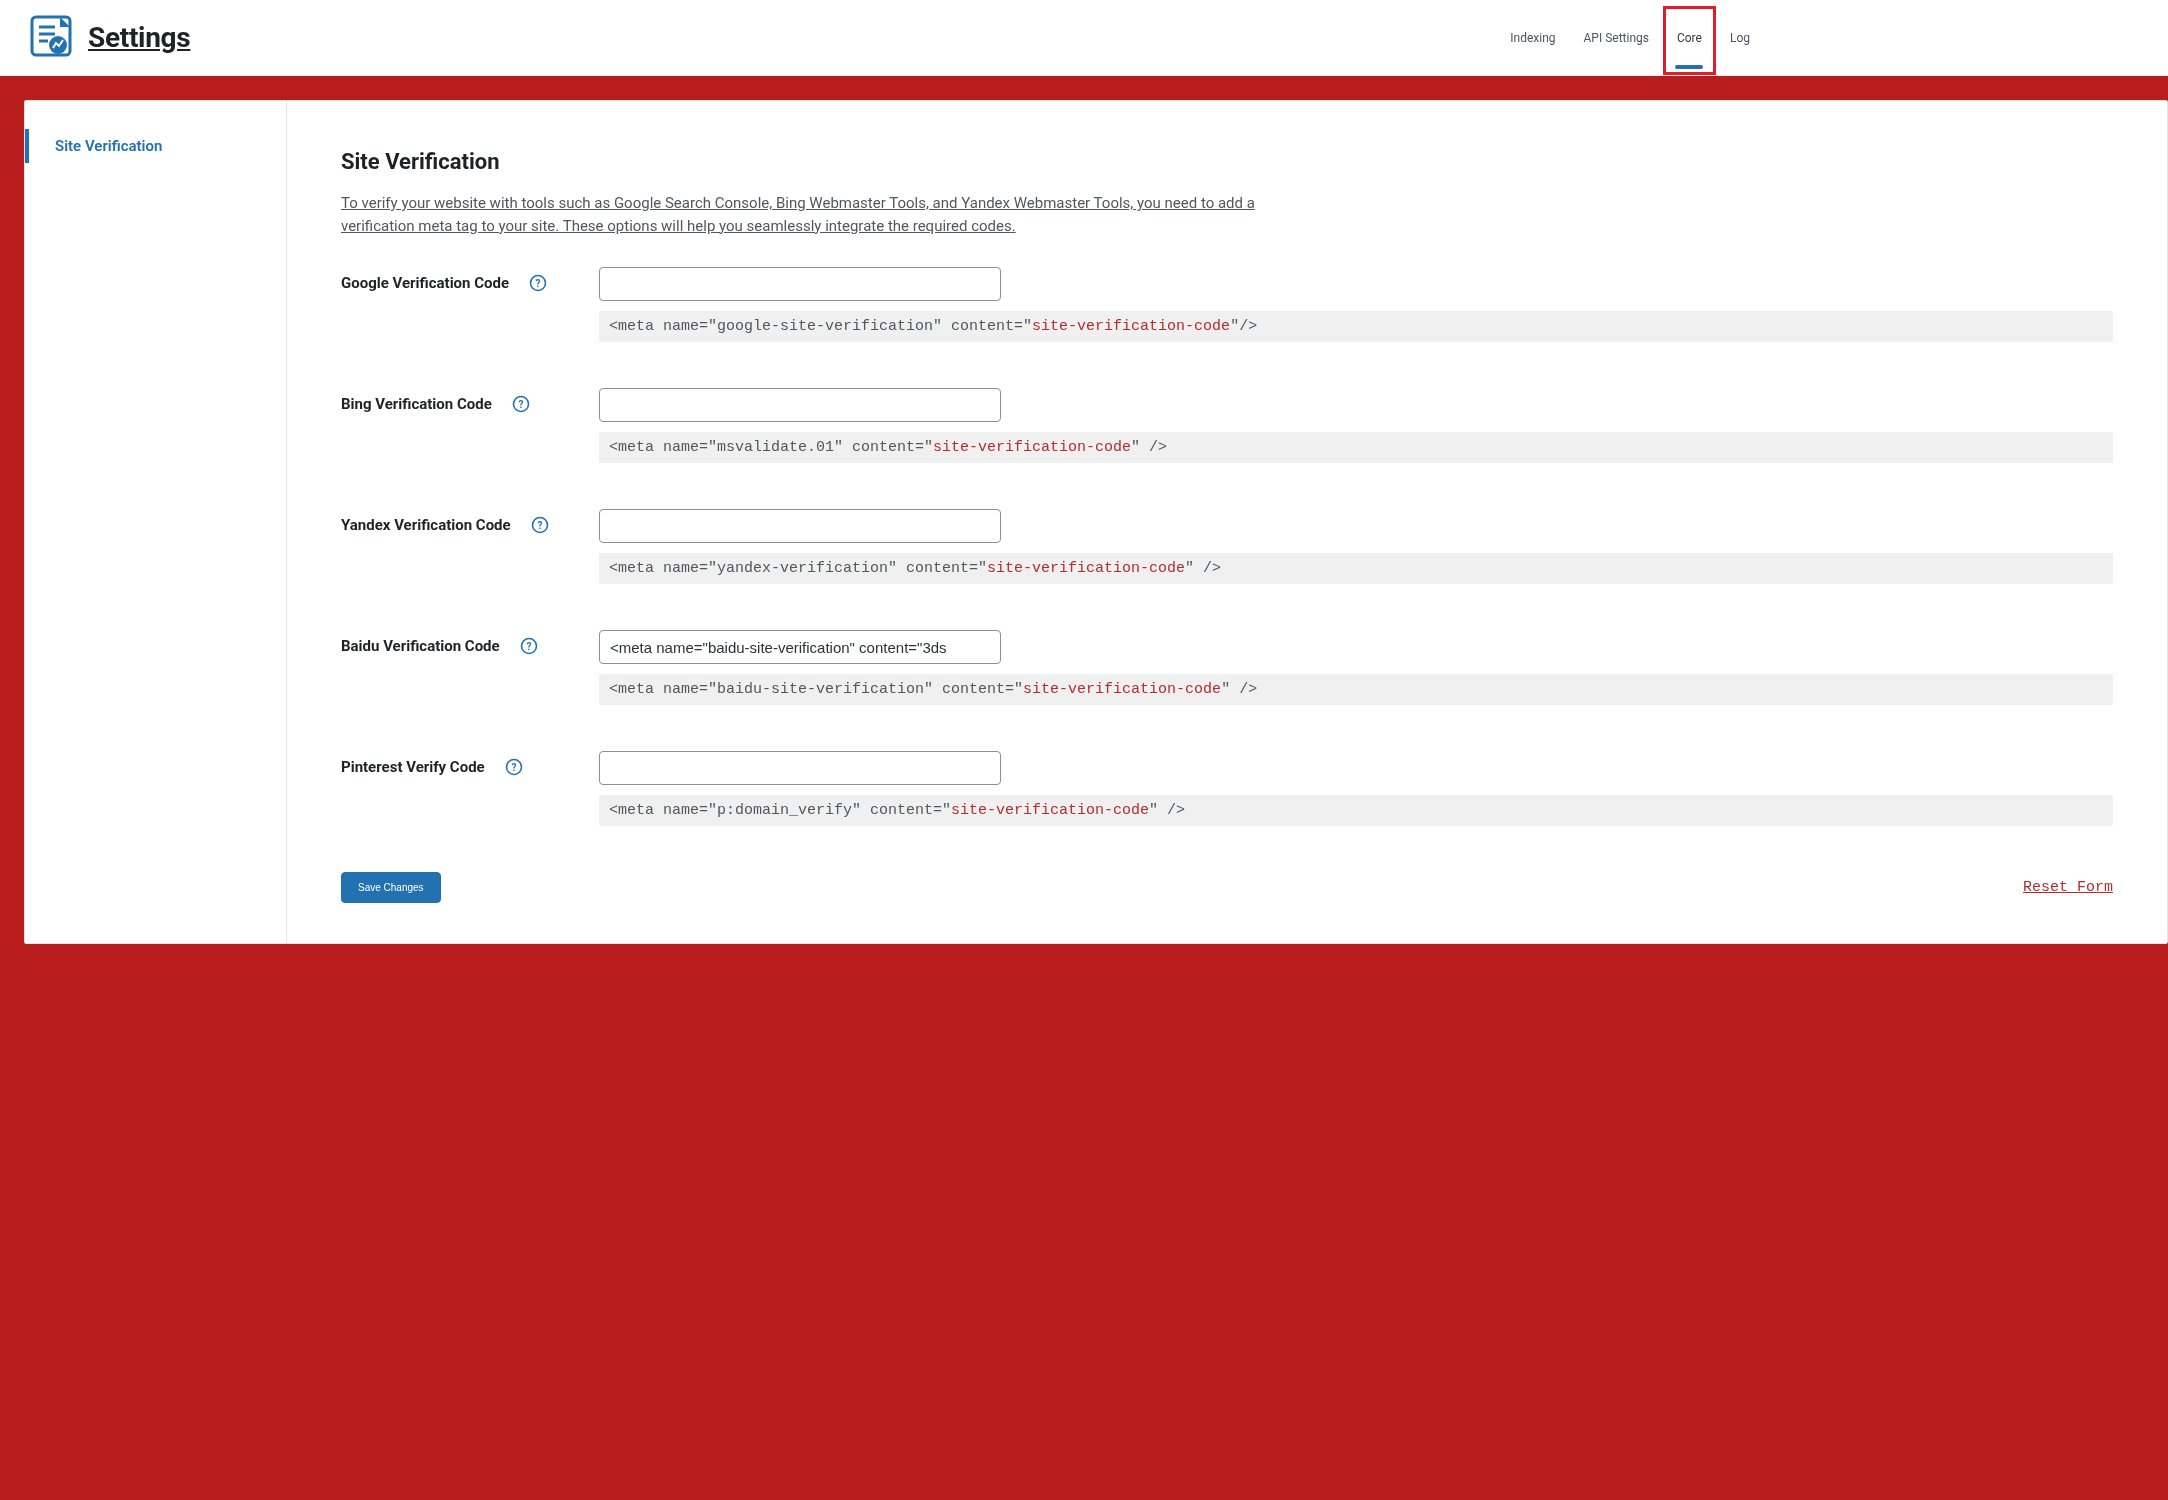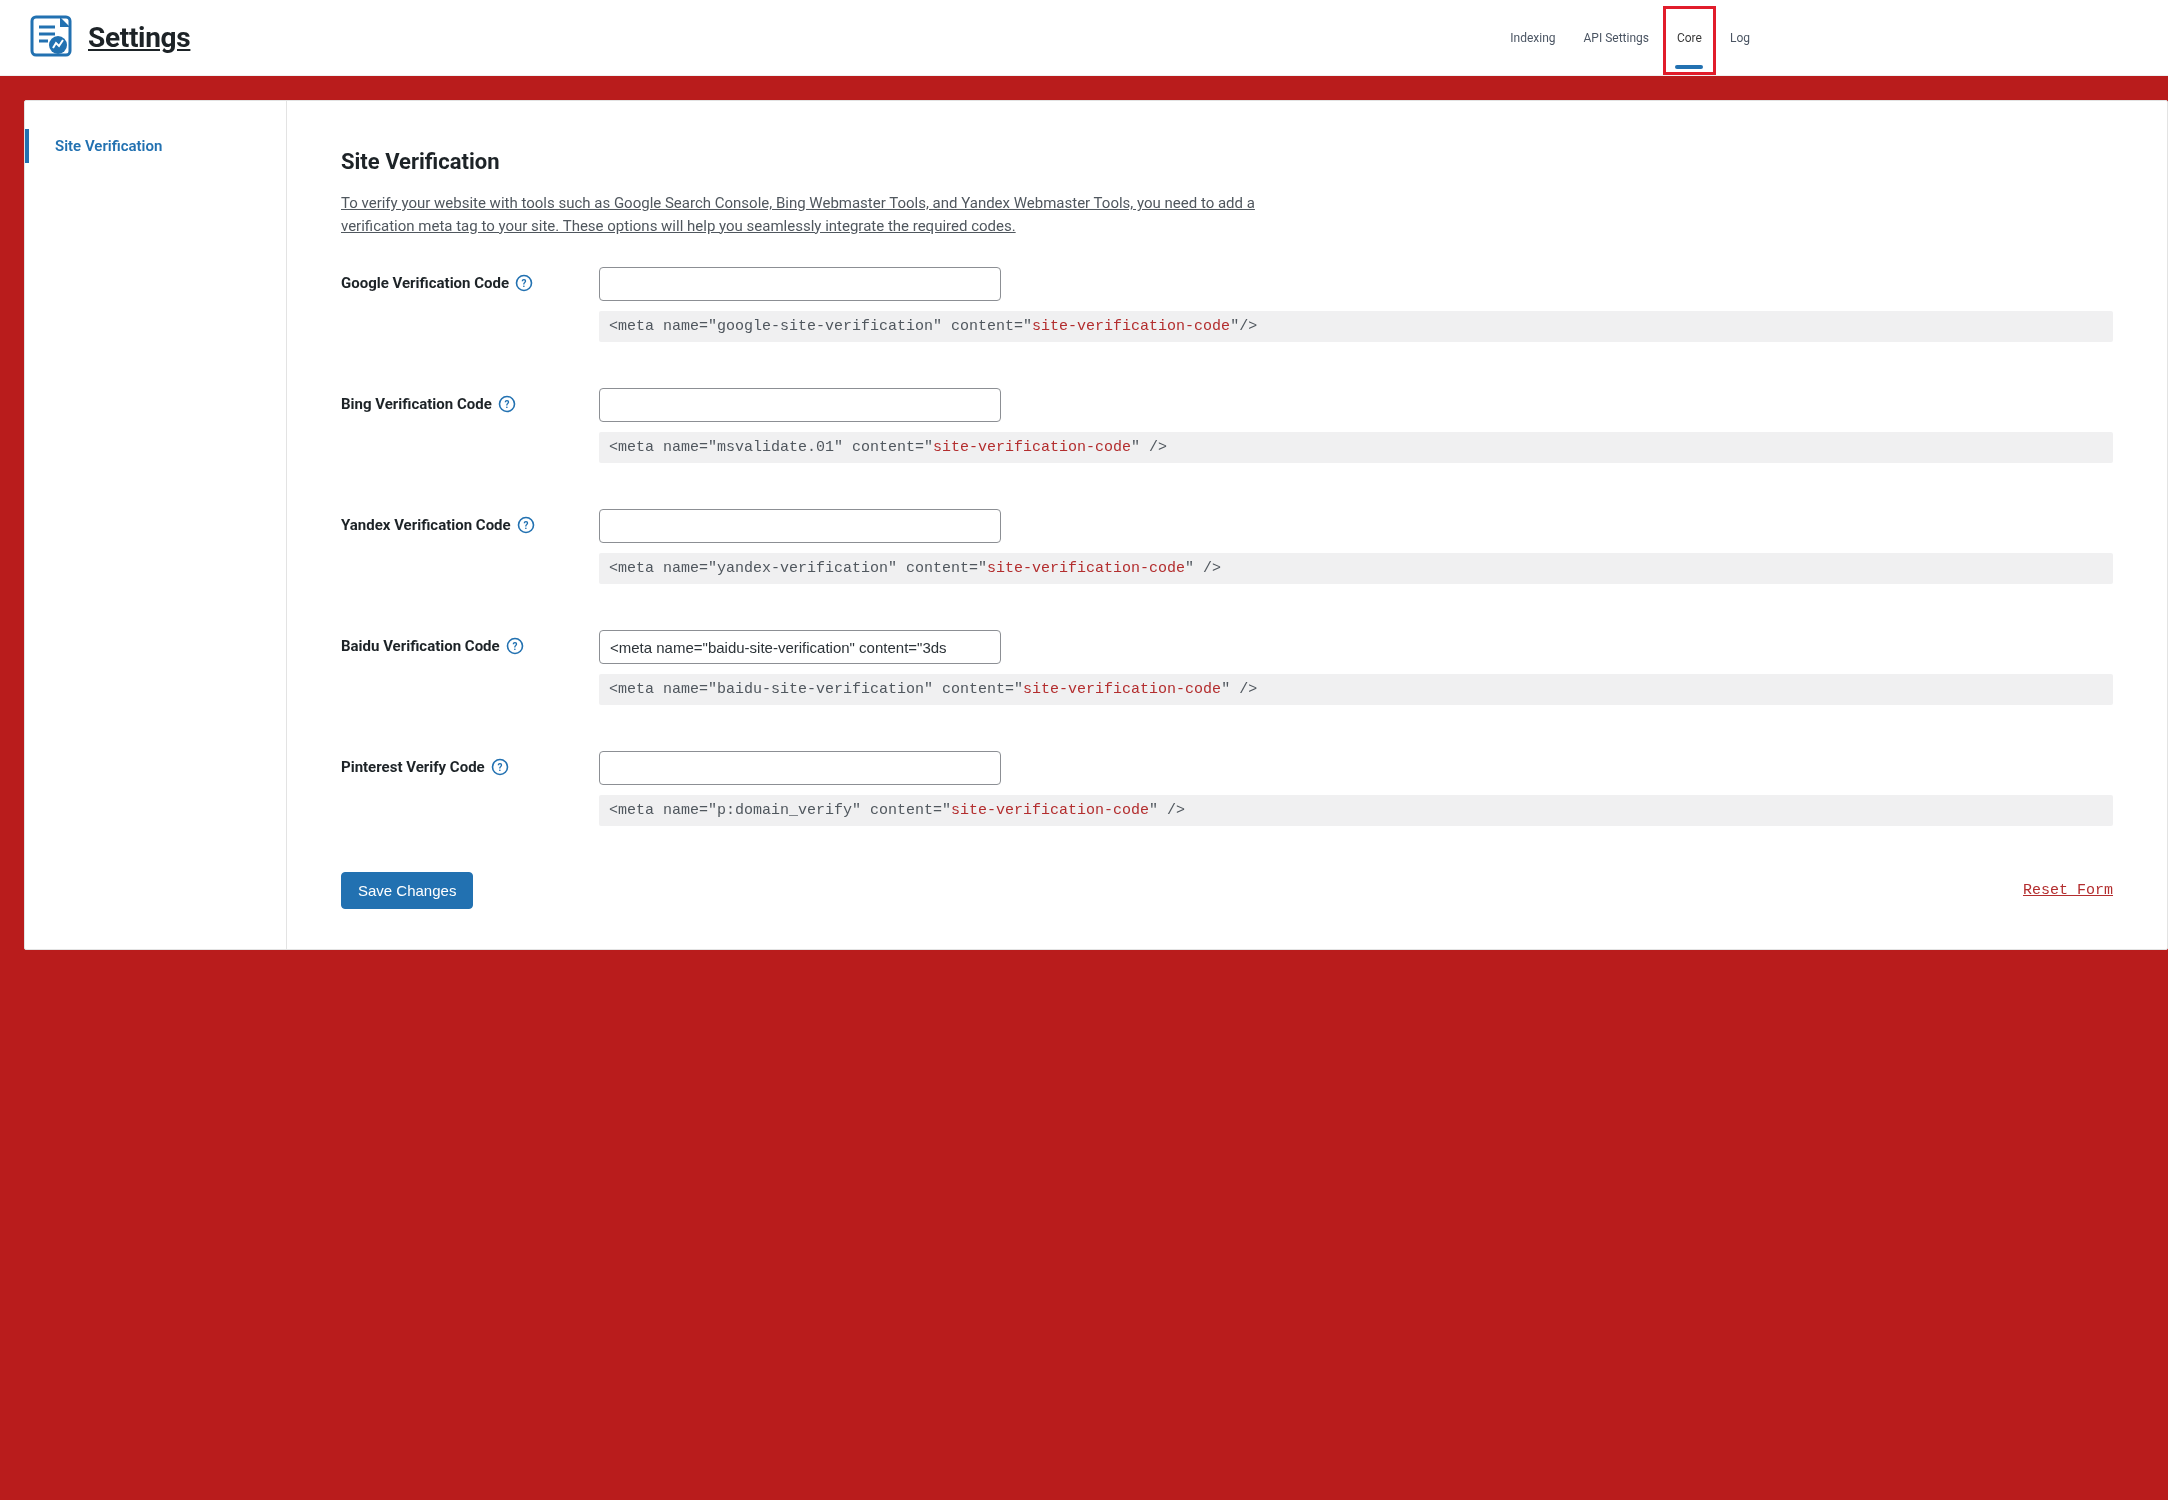--- a/index.html
+++ b/index.html
@@ -124,21 +124,21 @@
   }
   .row-label {
     width: 258px;
     flex-shrink: 0;
     padding-top: 7px;
     font-size: 15px;
     font-weight: 700;
     color: #1d2327;
     display: flex;
     align-items: flex-start;
-    gap: 6px;
+    gap: 20px;
   }
   .help-icon {
     display: inline-flex;
     width: 18px; height: 18px;
     color: #2271b1;
     cursor: pointer;
   }
   .row-body { flex: 1; min-width: 0; }
   .txt {
     width: 402px;
@@ -168,21 +168,21 @@
     display: flex;
     align-items: center;
     justify-content: space-between;
     margin-top: 30px;
   }
   .btn-primary {
     background: #2271b1;
     color: #fff;
     border: 1px solid #2271b1;
     border-radius: 4px;
-    font-size: 15px;
+    font-size: 10px;
     font-weight: 500;
     padding: 9px 16px;
     cursor: pointer;
   }
   .link-danger {
     color: #b32d2e;
     text-decoration: underline;
     font-size: 15px;
     cursor: pointer;
     font-family: Liberation Mono, monospace;

